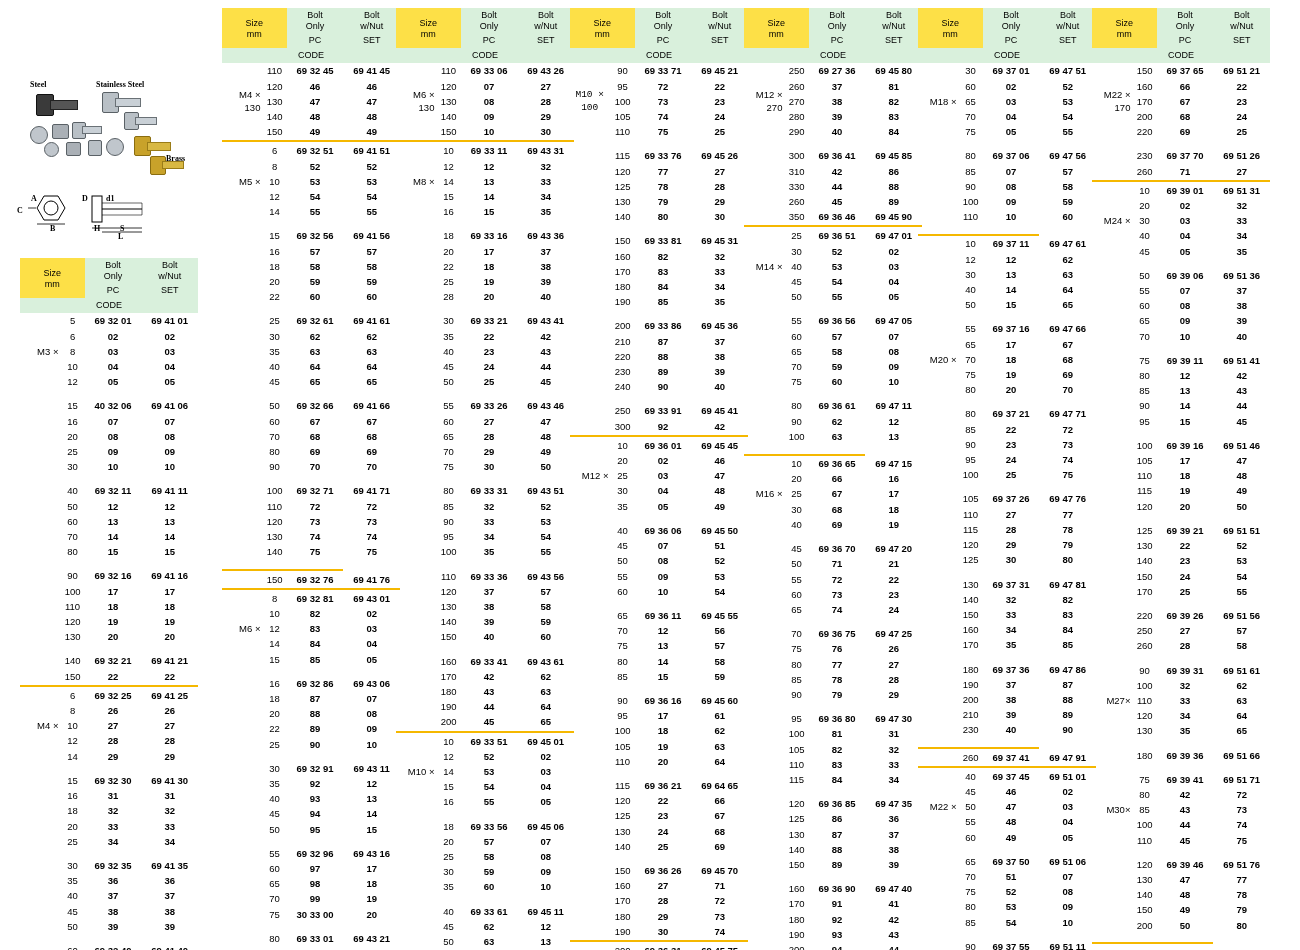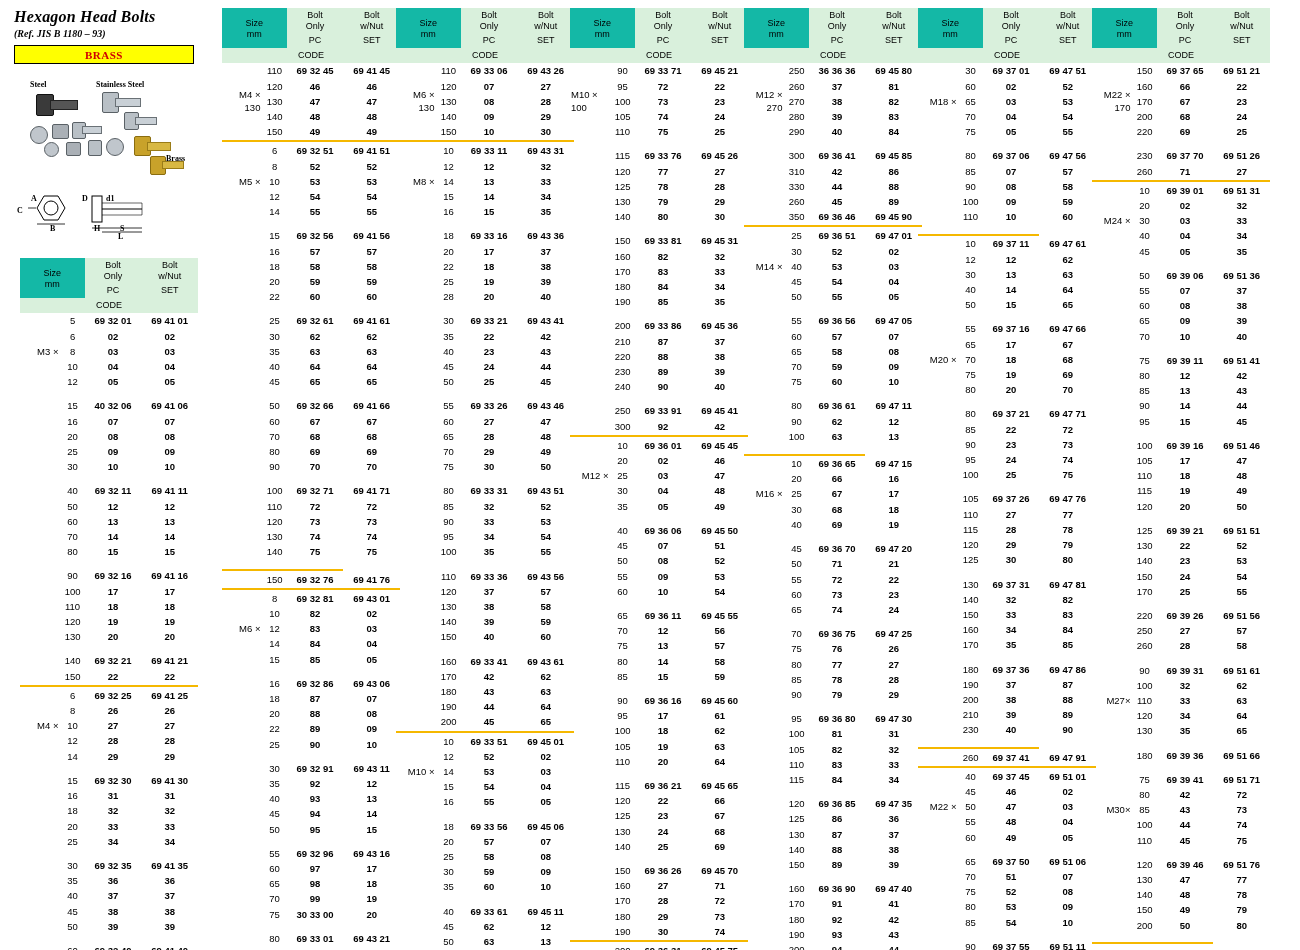--- a/index.html
+++ b/index.html
@@ -32,38 +32,31 @@
   .br-head{position:absolute;background:#c8a22a;border:1px solid #8a6d10;}
   .br-shaft{position:absolute;background:#d8b843;border:1px solid #9a7c18;}
   .nut{position:absolute;background:#aab0b6;border:1px solid #5a6166;}
   .wash{position:absolute;border:1px solid #5a6166;background:#c0c6cc;border-radius:50%;}
   .diagram{position:absolute;left:0;top:112px;width:190px;height:56px;}
   .tblwrap{position:absolute;}
   table.t{border-collapse:collapse;font-size:9.5px;table-layout:fixed;}
   table.t td{border:0;text-align:center;height:13.2px;line-height:13.2px;font-family:"Liberation Sans",sans-serif;}
   
   .hd{background:#d9f0dc;border:1px solid #000;font-size:9px;font-weight:normal;}
-  .hd.sz{background:#14b8a6;margin-left:19px;}
+  .hd.sz{background:#fde047;margin-left:19px;}
   .bordL{border-left:1px solid #000;}
   .bordR{border-right:1px solid #000;}
   .codecell{font-weight:bold;}
   .hline{height:2px;background:#f5b800;}
 </style>
 </head>
 <body>
 
 <div class="page">
 
-  <div class="hdr">
-    <div class="title">Hexagon Head Bolts</div>
-    <div class="ref">(Ref. JIS B 1180 – 93)</div>
-    <div class="brass-bar">
-      <span>BRASS</span>
-    </div>
-  </div>
 
   <div class="illus">
     <div class="lbl" style="left:16px;top:2px;">Steel</div>
     <div class="lbl" style="left:82px;top:2px;">Stainless Steel</div>
     <div class="lbl" style="left:152px;top:76px;">Brass</div>
 
     <div class="bolt-head" style="left:22px;top:16px;width:16px;height:20px;border-radius:2px;"></div>
     <div class="bolt-shaft" style="left:36px;top:22px;width:26px;height:8px;"></div>
 
     <div class="st-head" style="left:88px;top:14px;width:15px;height:19px;border-radius:2px;"></div>
@@ -1081,21 +1074,21 @@
               </td>
   </tr>
   <tr>
     <td class="hd">PC</td>
     <td class="hd">SET</td>
   </tr>
   <tr>
     <td colspan="4" class="hd">CODE</td>
   </tr>
             <tr>
-              <td rowspan="5" class="bordL bordR" style="vertical-align:middle;text-align:left;padding-right:2px;font-size:9.5px;">M10 × 100</td>
+              <td rowspan="5" class="bordL bordR" style="vertical-align:middle;text-align:center;padding-right:2px;font-size:9.5px;font-family:Liberation Mono, monospace;">M10 × 100</td>
               <td class="" style="text-align:center;width:24px;">90</td>
               <td class="codecell bordL bordR">69 33 71</td>
               <td class="codecell bordR">69 45 21</td>
             </tr>
             <tr>
               <td style="text-align:center;">95</td>
               <td class="codecell bordL bordR">72</td>
               <td class="codecell bordR">22</td>
             </tr>
             <tr>
@@ -1332,21 +1325,21 @@
               <td class="codecell bordL bordR">20</td>
               <td class="codecell bordR">64</td>
             </tr>
             <tr>
               <td colspan="4" style="height:7px;line-height:7px;"></td>
             </tr>
             <tr>
               <td rowspan="5" class="bordL bordR" style="width:40px;"></td>
               <td style="text-align:center;width:24px;">115</td>
               <td class="codecell bordL bordR">69 36 21</td>
-              <td class="codecell bordR">69 45 65</td>
+              <td class="codecell bordR">69 64 65</td>
             </tr>
             <tr>
               <td style="text-align:center;">120</td>
               <td class="codecell bordL bordR">22</td>
               <td class="codecell bordR">66</td>
             </tr>
             <tr>
               <td style="text-align:center;">125</td>
               <td class="codecell bordL bordR">23</td>
               <td class="codecell bordR">67</td>
@@ -1427,21 +1420,21 @@
   <tr>
     <td class="hd">PC</td>
     <td class="hd">SET</td>
   </tr>
   <tr>
     <td colspan="4" class="hd">CODE</td>
   </tr>
             <tr>
               <td rowspan="5" class="bordL bordR" style="vertical-align:middle;text-align:right;padding-right:2px;font-size:9.5px;">M12 × 270</td>
               <td class="" style="text-align:center;width:24px;">250</td>
-              <td class="codecell bordL bordR">36 36 36</td>
+              <td class="codecell bordL bordR">69 27 36</td>
               <td class="codecell bordR">69 45 80</td>
             </tr>
             <tr>
               <td style="text-align:center;">260</td>
               <td class="codecell bordL bordR">37</td>
               <td class="codecell bordR">81</td>
             </tr>
             <tr>
               <td style="text-align:center;">270</td>
               <td class="codecell bordL bordR">38</td>

